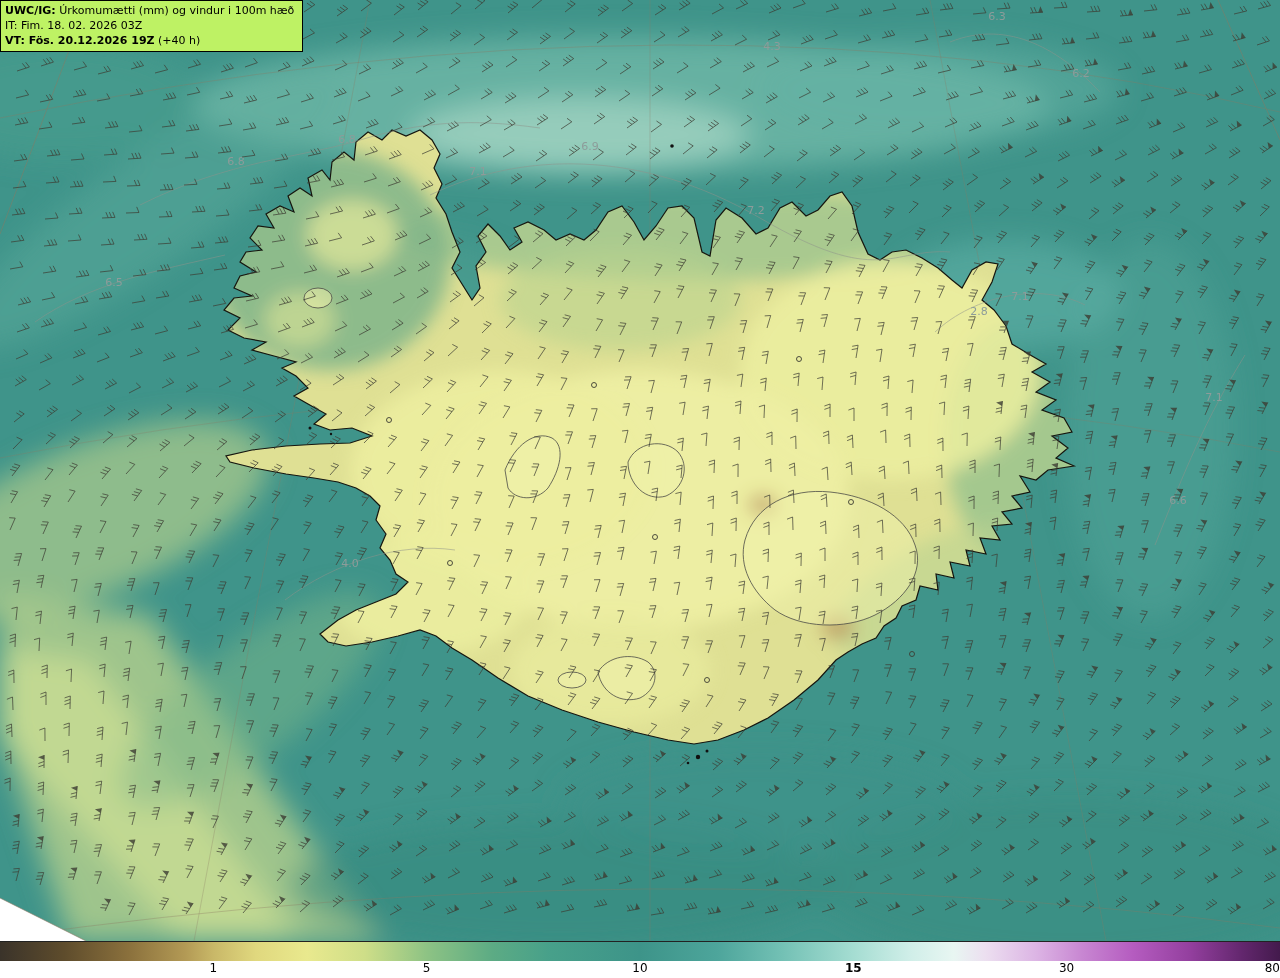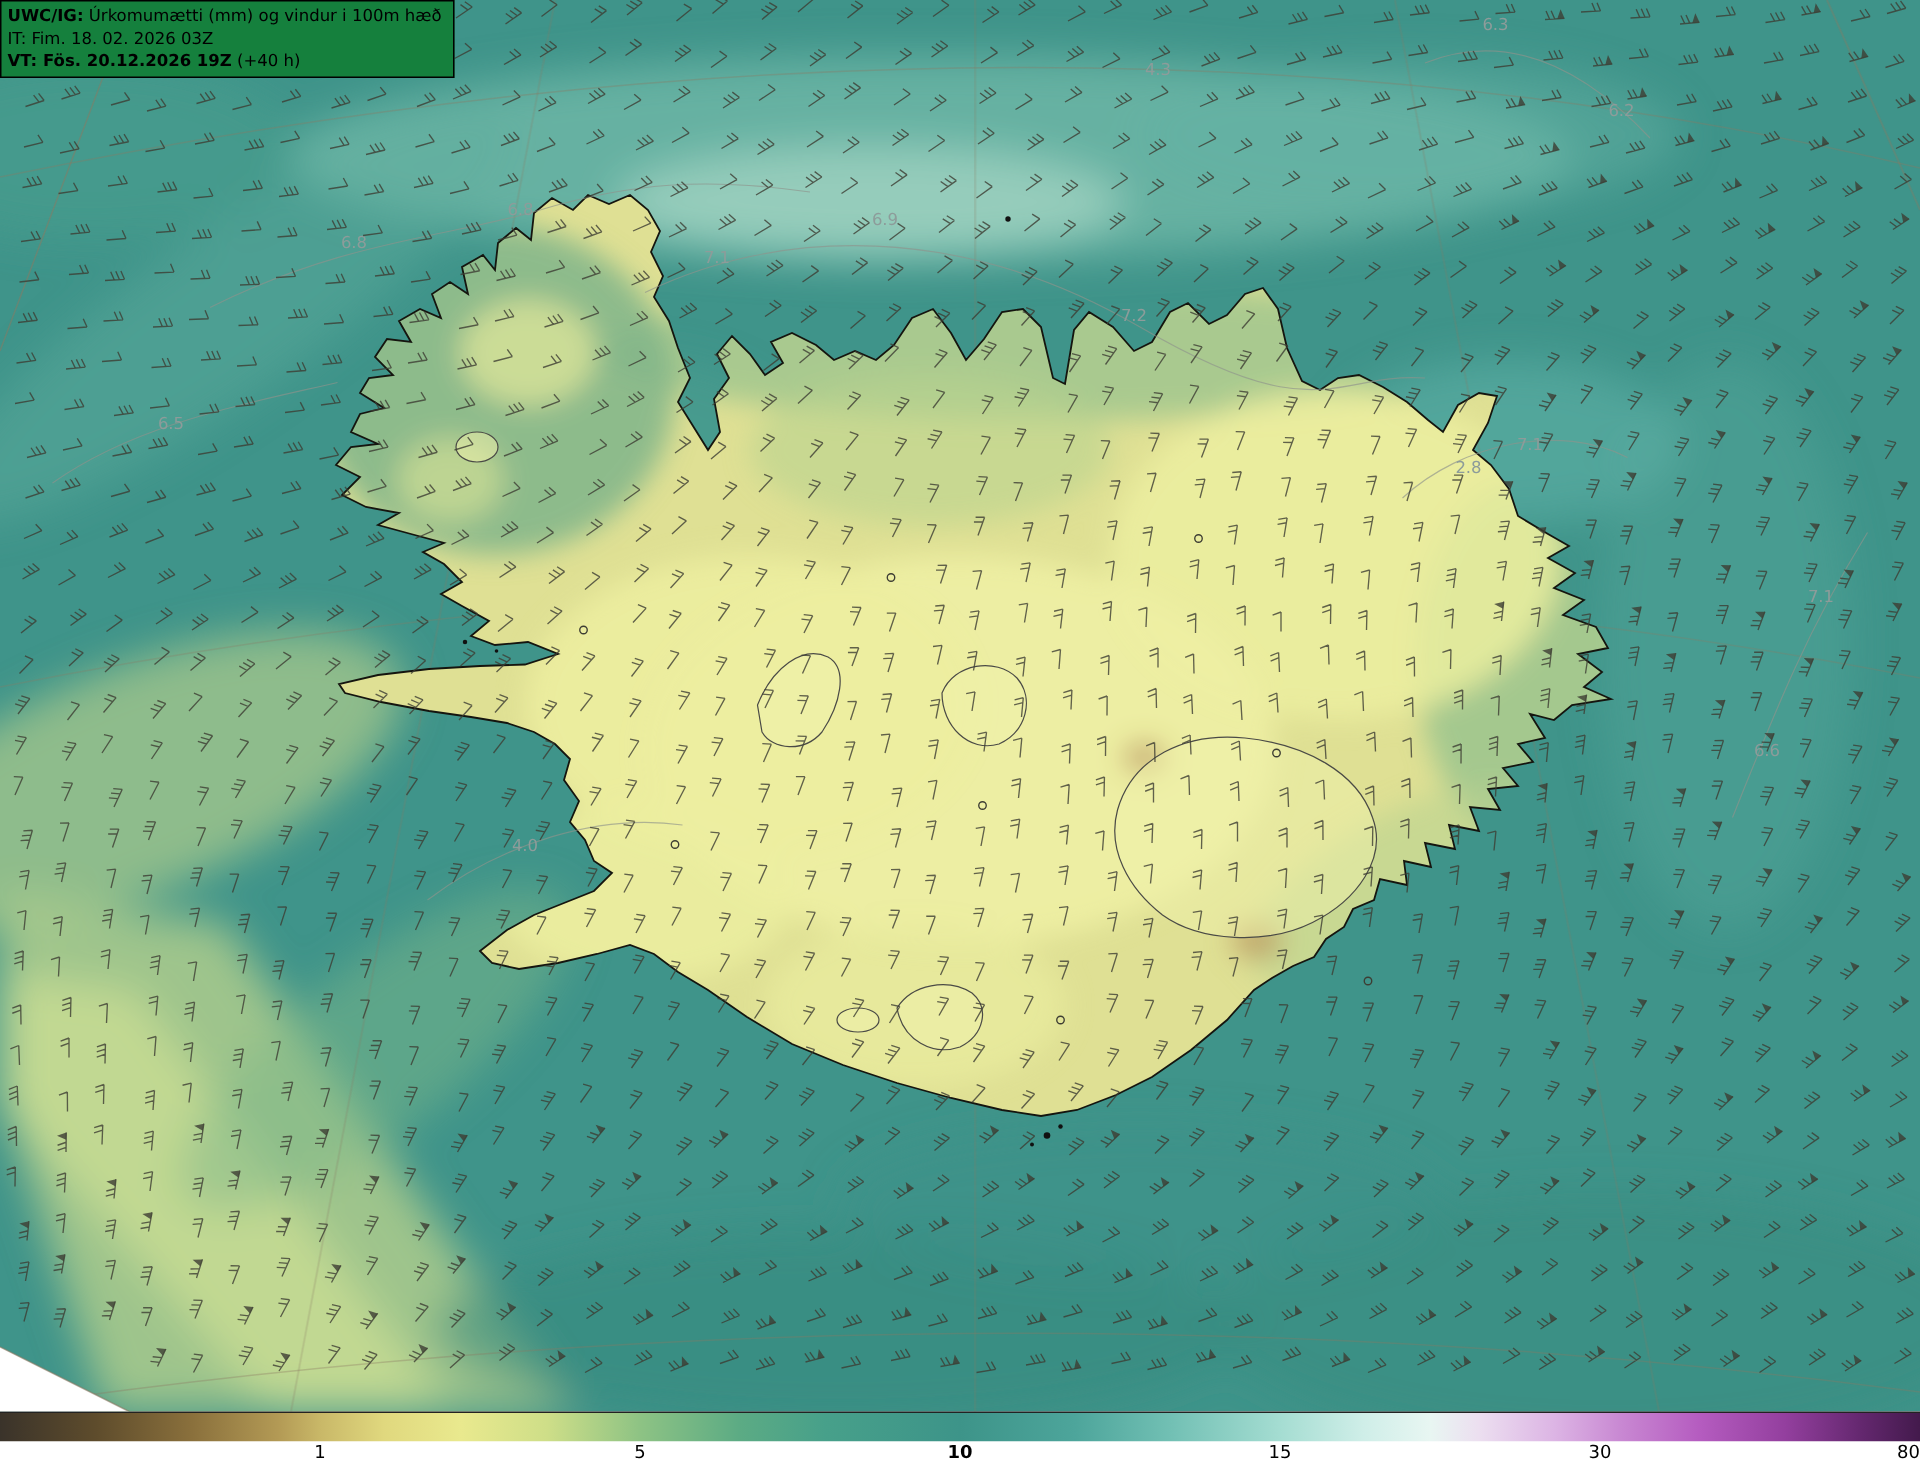--- a/index.html
+++ b/index.html
@@ -1,19 +1,19 @@
 <!DOCTYPE html>
 <html><head>
 <meta charset="utf-8">
 <style>
   html,body{margin:0;padding:0;background:#fff;}
   .stage{position:relative;width:1280px;height:978px;overflow:hidden;background:#fff;
          font-family:"DejaVu Sans", sans-serif;}
   #map-svg{position:absolute;left:0;top:0;display:block;}
-  .header-box{position:absolute;left:0;top:0;z-index:5;background:#15803d;border:1px solid #000;
+  .header-box{position:absolute;left:0;top:0;z-index:5;background:#bef264;border:1px solid #000;
               padding:2px 8px 3px 4px;font-size:11px;line-height:15px;color:#000;white-space:nowrap;}
   .header-box .b{font-weight:bold;}
   .header-line{display:block;}
   .colorbar-grad{position:absolute;left:0;top:941px;width:1280px;height:20px;z-index:4;
                  border-top:1px solid #222;box-sizing:border-box;}
   .colorbar-labels{position:absolute;left:0;top:961px;width:1280px;height:17px;background:#fff;z-index:4;
                    font-size:12px;color:#000;}
   .cb-label{position:absolute;top:0;transform:translateX(-50%);}
 </style>
 </head>
@@ -155,19 +155,19 @@
   <div class="header-box">
     <span class="header-line"><span class="b">UWC/IG:</span><span> Úrkomumætti (mm) og vindur i 100m hæð</span></span>
     <span class="header-line"><span>IT:</span><span> Fim. 18. 02. 2026 03Z</span></span>
     <span class="header-line"><span class="b">VT: Fös. 20.12.2026 19Z</span><span> (+40 h)</span></span>
   </div>
 
   <div class="colorbar-grad" style="background: linear-gradient(90deg, rgb(58, 51, 42) 0%, rgb(94, 76, 44) 5%, rgb(138, 112, 60) 10%, rgb(179, 154, 85) 14.5%, rgb(201, 184, 104) 16.7%, rgb(224, 216, 126) 20%, rgb(233, 233, 142) 24%, rgb(206, 222, 136) 28.5%, rgb(142, 195, 132) 33.3%, rgb(92, 171, 132) 38.5%, rgb(71, 160, 138) 43%, rgb(61, 148, 137) 50%, rgb(77, 165, 155) 56%, rgb(114, 192, 180) 61%, rgb(165, 221, 210) 66.7%, rgb(207, 238, 232) 71%, rgb(232, 246, 242) 74.5%, rgb(236, 223, 240) 77%, rgb(220, 180, 228) 81%, rgb(200, 135, 210) 84.5%, rgb(181, 92, 192) 88.5%, rgb(147, 63, 158) 93%, rgb(99, 39, 110) 97%, rgb(67, 26, 76) 100%);"></div>
   <div class="colorbar-labels">
       <span class="cb-label" style="left: 16.67%;">1</span>
       <span class="cb-label" style="left: 33.33%;">5</span>
-      <span class="cb-label" style="left: 50%; font-weight: bold;">10</span>
-      <span class="cb-label" style="left: 66.67%;">15</span>
+      <span class="cb-label" style="left: 50%;">10</span>
+      <span class="cb-label" style="left: 66.67%; font-weight: bold;">15</span>
       <span class="cb-label" style="left: 83.33%;">30</span>
       <span class="cb-label" style="left: 100%; transform: translateX(-100%);">80</span>
     </div>
 
 </div>
 
 </body></html>

